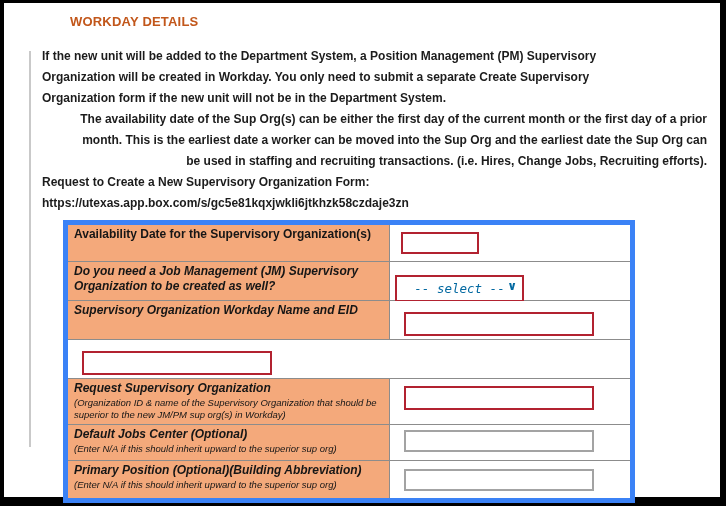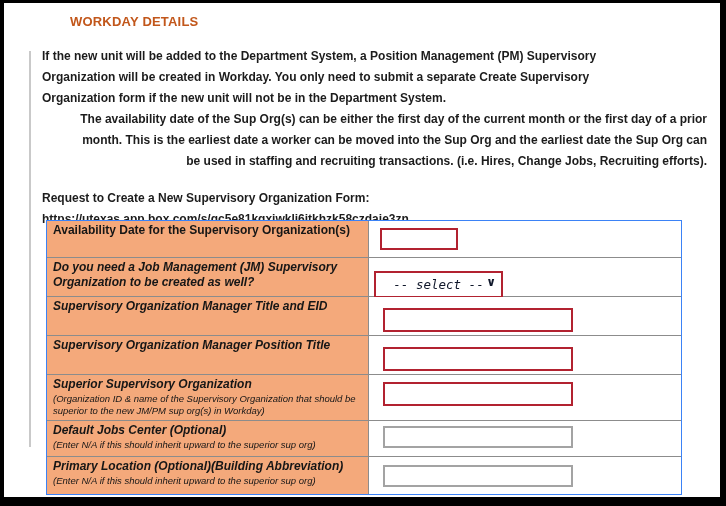--- a/index.html
+++ b/index.html
@@ -19,25 +19,25 @@
   .doc-title{
     position:absolute;left:42px;top:14px;
     font-size:13px;font-weight:bold;letter-spacing:.2px;color:#c2571b;margin-left:28px;
   }
   .para{
     position:absolute;left:42px;width:665px;
     font-size:12px;line-height:21px;white-space:pre-line;color:#1c1c1c;font-weight:bold;
   }
   .p1{top:46px;}
   .p2{top:109px;text-align:right;}
-  .p3{top:188px;}
+  .p3{top:172px;}
 
   .form-table{
-    position:absolute;left:46px;top:220px;width:636px;
-    border:1px solid #3b82f6;box-sizing:border-box;background:#fff;
+    position:absolute;left:63px;top:220px;width:572px;
+    border:5px solid #3b82f6;box-sizing:border-box;background:#fff;
   }
   .trow{display:flex;box-sizing:border-box;}
   .trow + .trow{border-top:1px solid #8c8c8c;font-style:italic;}
   .label-cell{
     width:322px;box-sizing:border-box;flex:none;
     background:#f4a97b;border-right:1px solid #8c8c8c;
     padding:2px 8px 2px 6px;
   }
   .lbl{font-size:12px;font-weight:bold;line-height:15px;color:#161616;}
   .sublbl{font-size:9.5px;font-weight:normal;line-height:12px;color:#161616;margin-top:1px;}
@@ -47,21 +47,21 @@
   .required{border:2px solid #b22230;}
   .optional{border:2px solid #a3a3a3;}
 
   .inp-small{position:absolute;left:11px;top:7px;width:78px;height:22px;}
   .inp-wide{position:absolute;width:190px;height:24px;}
   .inp-opt{position:absolute;width:190px;height:22px;}
 
   .select{
     position:absolute;left:5px;top:13px;width:125px;height:23px;
     display:flex;align-items:center;justify-content:center;
-    font-family:"DejaVu Sans Mono",monospace;font-size:12.5px;color:#0f172a;
+    font-family:"DejaVu Sans Mono",monospace;font-size:12.5px;color:#0369a1;
     background:#fff;
   }
   .select .chev{
     position:absolute;right:5px;top:2px;font-size:12px;font-weight:bold;
     font-family:"DejaVu Sans",sans-serif;
   }
 </style>
 </head>
 <body>
 
@@ -97,59 +97,56 @@
     <div class="input-cell">
       <div class="select required">
         <span>-- select --</span>
         <span class="chev">∨</span>
       </div>
     </div>
   </div>
 
   <div class="trow" style="height:39px">
     <div class="label-cell">
-      <div class="lbl">Supervisory Organization Manager Title and EID</div>
+      <div class="lbl">Supervisory Organization Workday Name and EID</div>
     </div>
     <div class="input-cell">
       <div class="box required inp-wide" style="left:14px;top:11px"></div>
     </div>
   </div>
 
   <div class="trow" style="height:39px">
-    <div class="label-cell">
-      <div class="lbl">Supervisory Organization Manager Position Title</div>
-    </div>
     <div class="input-cell">
       <div class="box required inp-wide" style="left:14px;top:11px"></div>
     </div>
   </div>
 
   <div class="trow" style="height:46px">
     <div class="label-cell">
-      <div class="lbl">Superior Supervisory Organization</div>
+      <div class="lbl">Request Supervisory Organization</div>
       <div class="sublbl">(Organization ID &amp; name of the Supervisory Organization that should be superior to the new JM/PM sup org(s) in Workday)</div>
     </div>
     <div class="input-cell">
       <div class="box required inp-wide" style="left:14px;top:7px"></div>
     </div>
   </div>
 
   <div class="trow" style="height:36px">
     <div class="label-cell">
       <div class="lbl">Default Jobs Center (Optional)</div>
       <div class="sublbl">(Enter N/A if this should inherit upward to the superior sup org)</div>
     </div>
     <div class="input-cell">
       <div class="box optional inp-opt" style="left:14px;top:5px"></div>
     </div>
   </div>
 
   <div class="trow" style="height:38px">
     <div class="label-cell">
-      <div class="lbl">Primary Location (Optional)(Building Abbreviation)</div>
+      <div class="lbl">Primary Position (Optional)(Building Abbreviation)</div>
       <div class="sublbl">(Enter N/A if this should inherit upward to the superior sup org)</div>
     </div>
     <div class="input-cell">
       <div class="box optional inp-opt" style="left:14px;top:8px"></div>
     </div>
   </div>
 
 </div>
 
 </body></html>

